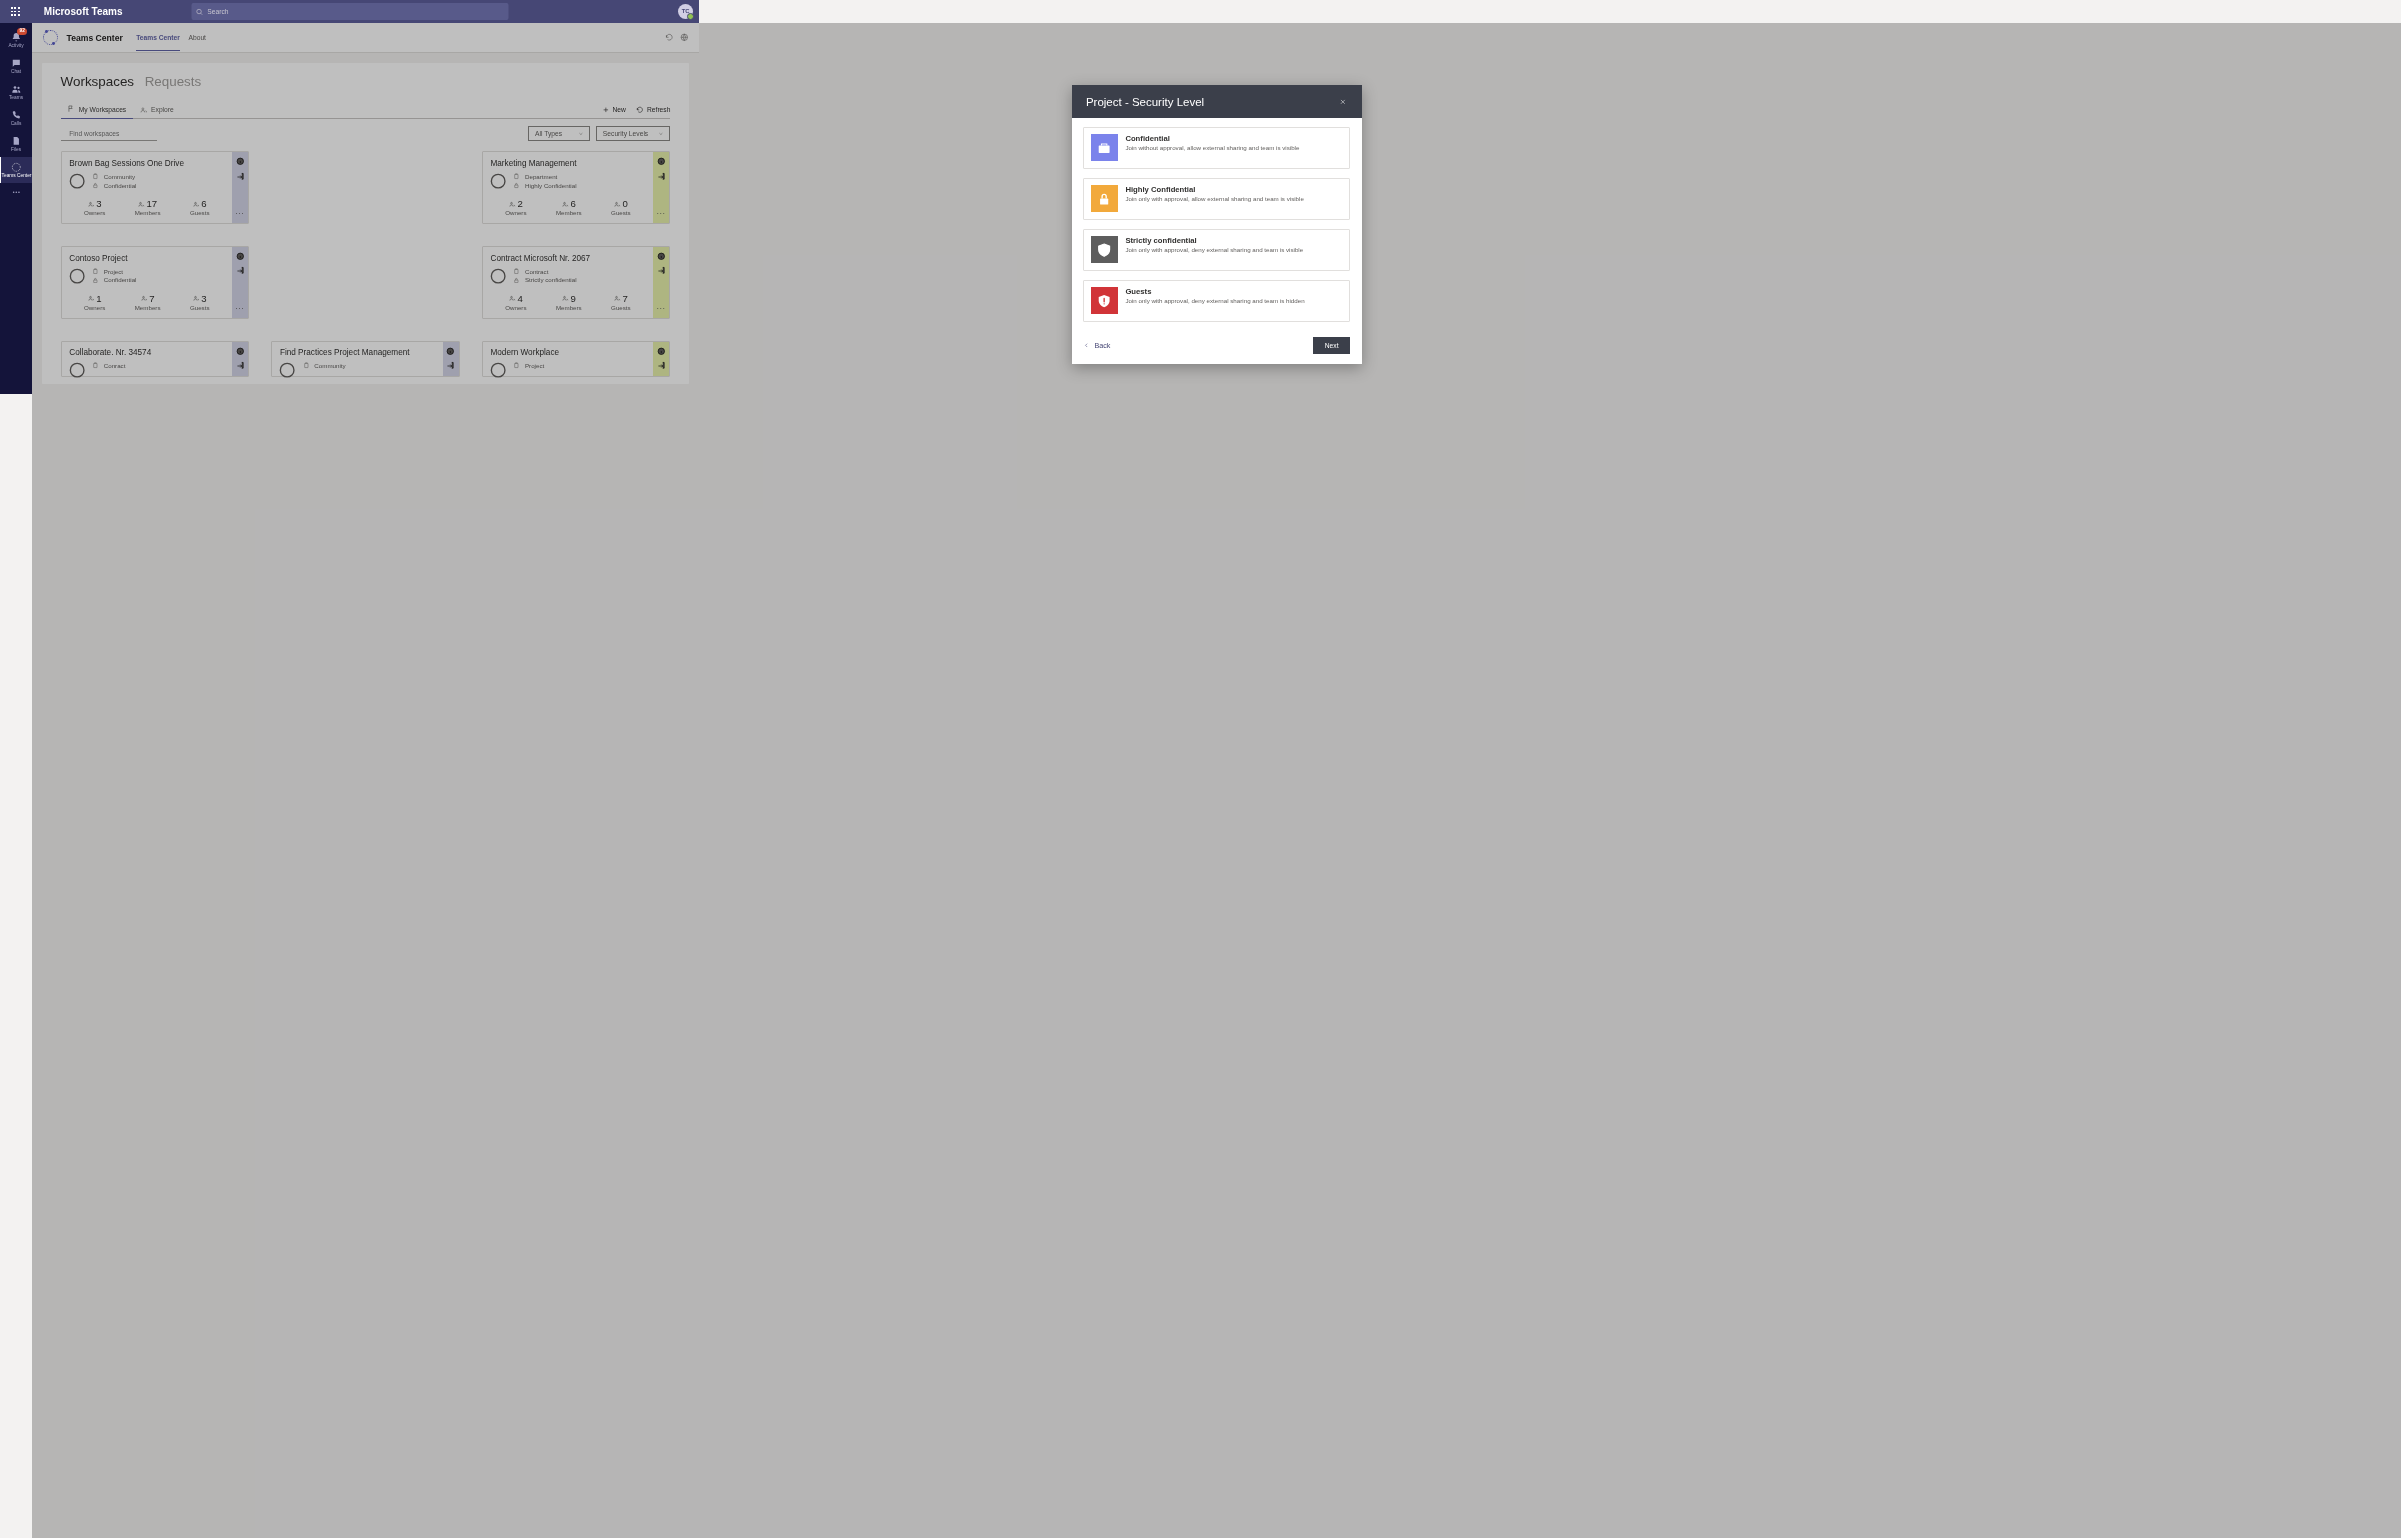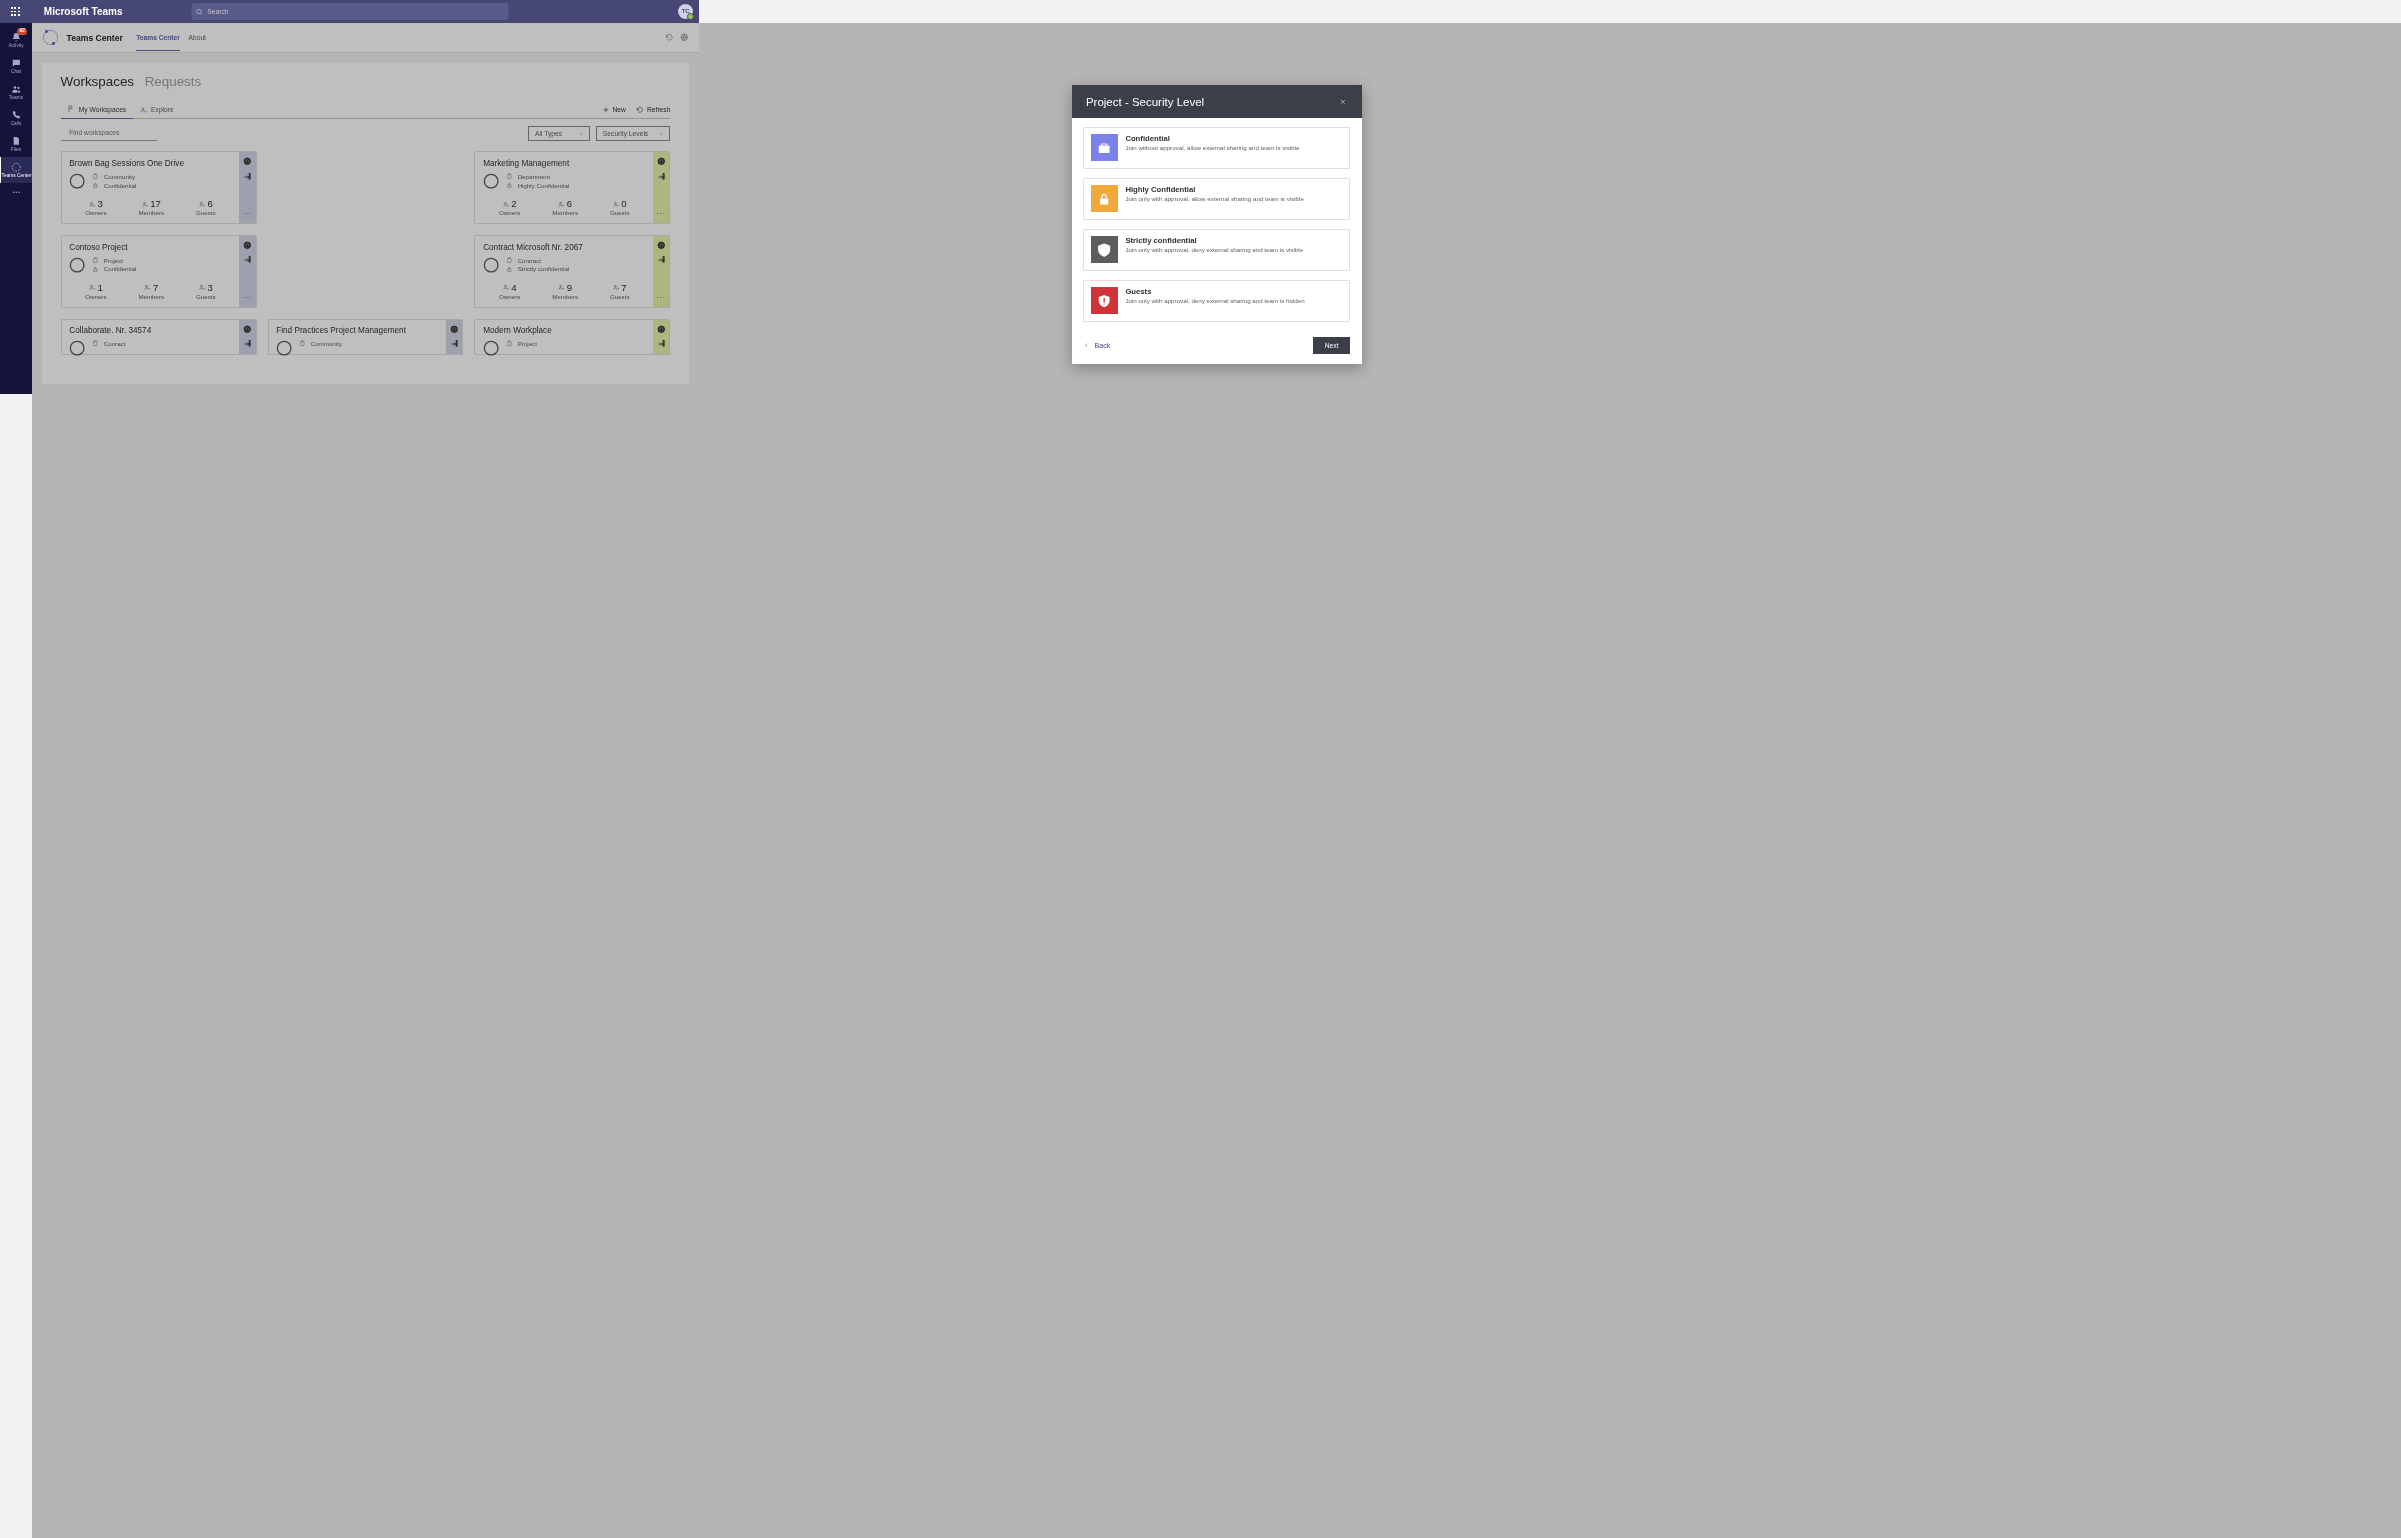--- a/index.html
+++ b/index.html
@@ -44,29 +44,29 @@
 .pagetop h2 { font-size: 13.4px; font-weight: 400; color: #323130; }
 .pagetop .grey { color: #a19f9d; }
 .viewtabs { display: flex; align-items: center; margin-top: 11.5px; border-bottom: 0.5px solid #c8c6c4; }
 .vtab { display: flex; align-items: center; gap: 3.8px; padding: 4.8px 6.7px; font-size: 6.7px; color: #605e5c; cursor: pointer; }
 .vtab svg { width: 7.7px; height: 7.7px; }
 .vtab.act { color: #3b3a39; border-bottom: 1px solid #6264a7; margin-bottom: -0.5px; }
 .rightactions { margin-left: auto; display: flex; gap: 10.6px; color: #323130; font-size: 6.7px; }
 .rightactions div { display: flex; align-items: center; gap: 2.9px; cursor: pointer; }
 .rightactions svg { width: 7.7px; height: 7.7px; }
 
-.filters { display: flex; align-items: center; margin-top: 6.7px; gap: 5.8px; }
+.filters { display: flex; align-items: flex-end; margin-top: 6.7px; gap: 5.8px; }
 .findbox { display: flex; align-items: center; gap: 3.8px; border-bottom: 0.5px solid #a19f9d; padding: 2.9px 4.8px; width: 96px; }
 .findbox svg { width: 7.7px; height: 7.7px; }
 .findbox input { border: none; outline: none; font-size: 6.7px; flex: 1; }
 .filters .spacer { flex: 1; }
 .drop { border: 0.5px solid #8a8886; padding: 2.9px 5.8px; font-size: 6.7px; color: #605e5c; display: flex; align-items: center; gap: 9.6px; cursor: pointer; min-width: 62px; justify-content: space-between; }
 .drop svg { width: 5.8px; height: 5.8px; }
 
-.cards { display: grid; grid-template-columns: repeat(3, 1fr); gap: 11px; margin-top: 10.6px; }
+.cards { display: grid; grid-template-columns: repeat(3, 1fr); gap: 22px; margin-top: 10.6px; }
 .card { border: 0.5px solid #e1dfdd; border-radius: 1px; padding: 6.7px 7.7px; position: relative; }
 .card-strip { position: absolute; right: 0; top: 0; bottom: 0; width: 16.3px; display: flex; flex-direction: column; align-items: center; justify-content: flex-start; padding-top: 4.8px; gap: 5.8px; }
 .card-strip.green { background: #bad80a55; }
 .card-strip.teal { background: #6264a744; }
 .card-strip svg { width: 8.6px; height: 8.6px; fill: #605e5c; }
 .card h3 { font-size: 8.2px; font-weight: 400; color: #323130; margin-bottom: 4.8px; }
 .cardrow { display: flex; align-items: center; gap: 4.8px; font-size: 6.2px; color: #605e5c; margin-left: 23px; }
 .cardrow + .cardrow { margin-top: 1.9px; }
 .cardrow svg { width: 6.7px; height: 6.7px; }
 .card .iconbox { width: 17.3px; height: 17.3px; position: absolute; left: 6.7px; top: 20px; display: flex; align-items: center; justify-content: center; }

